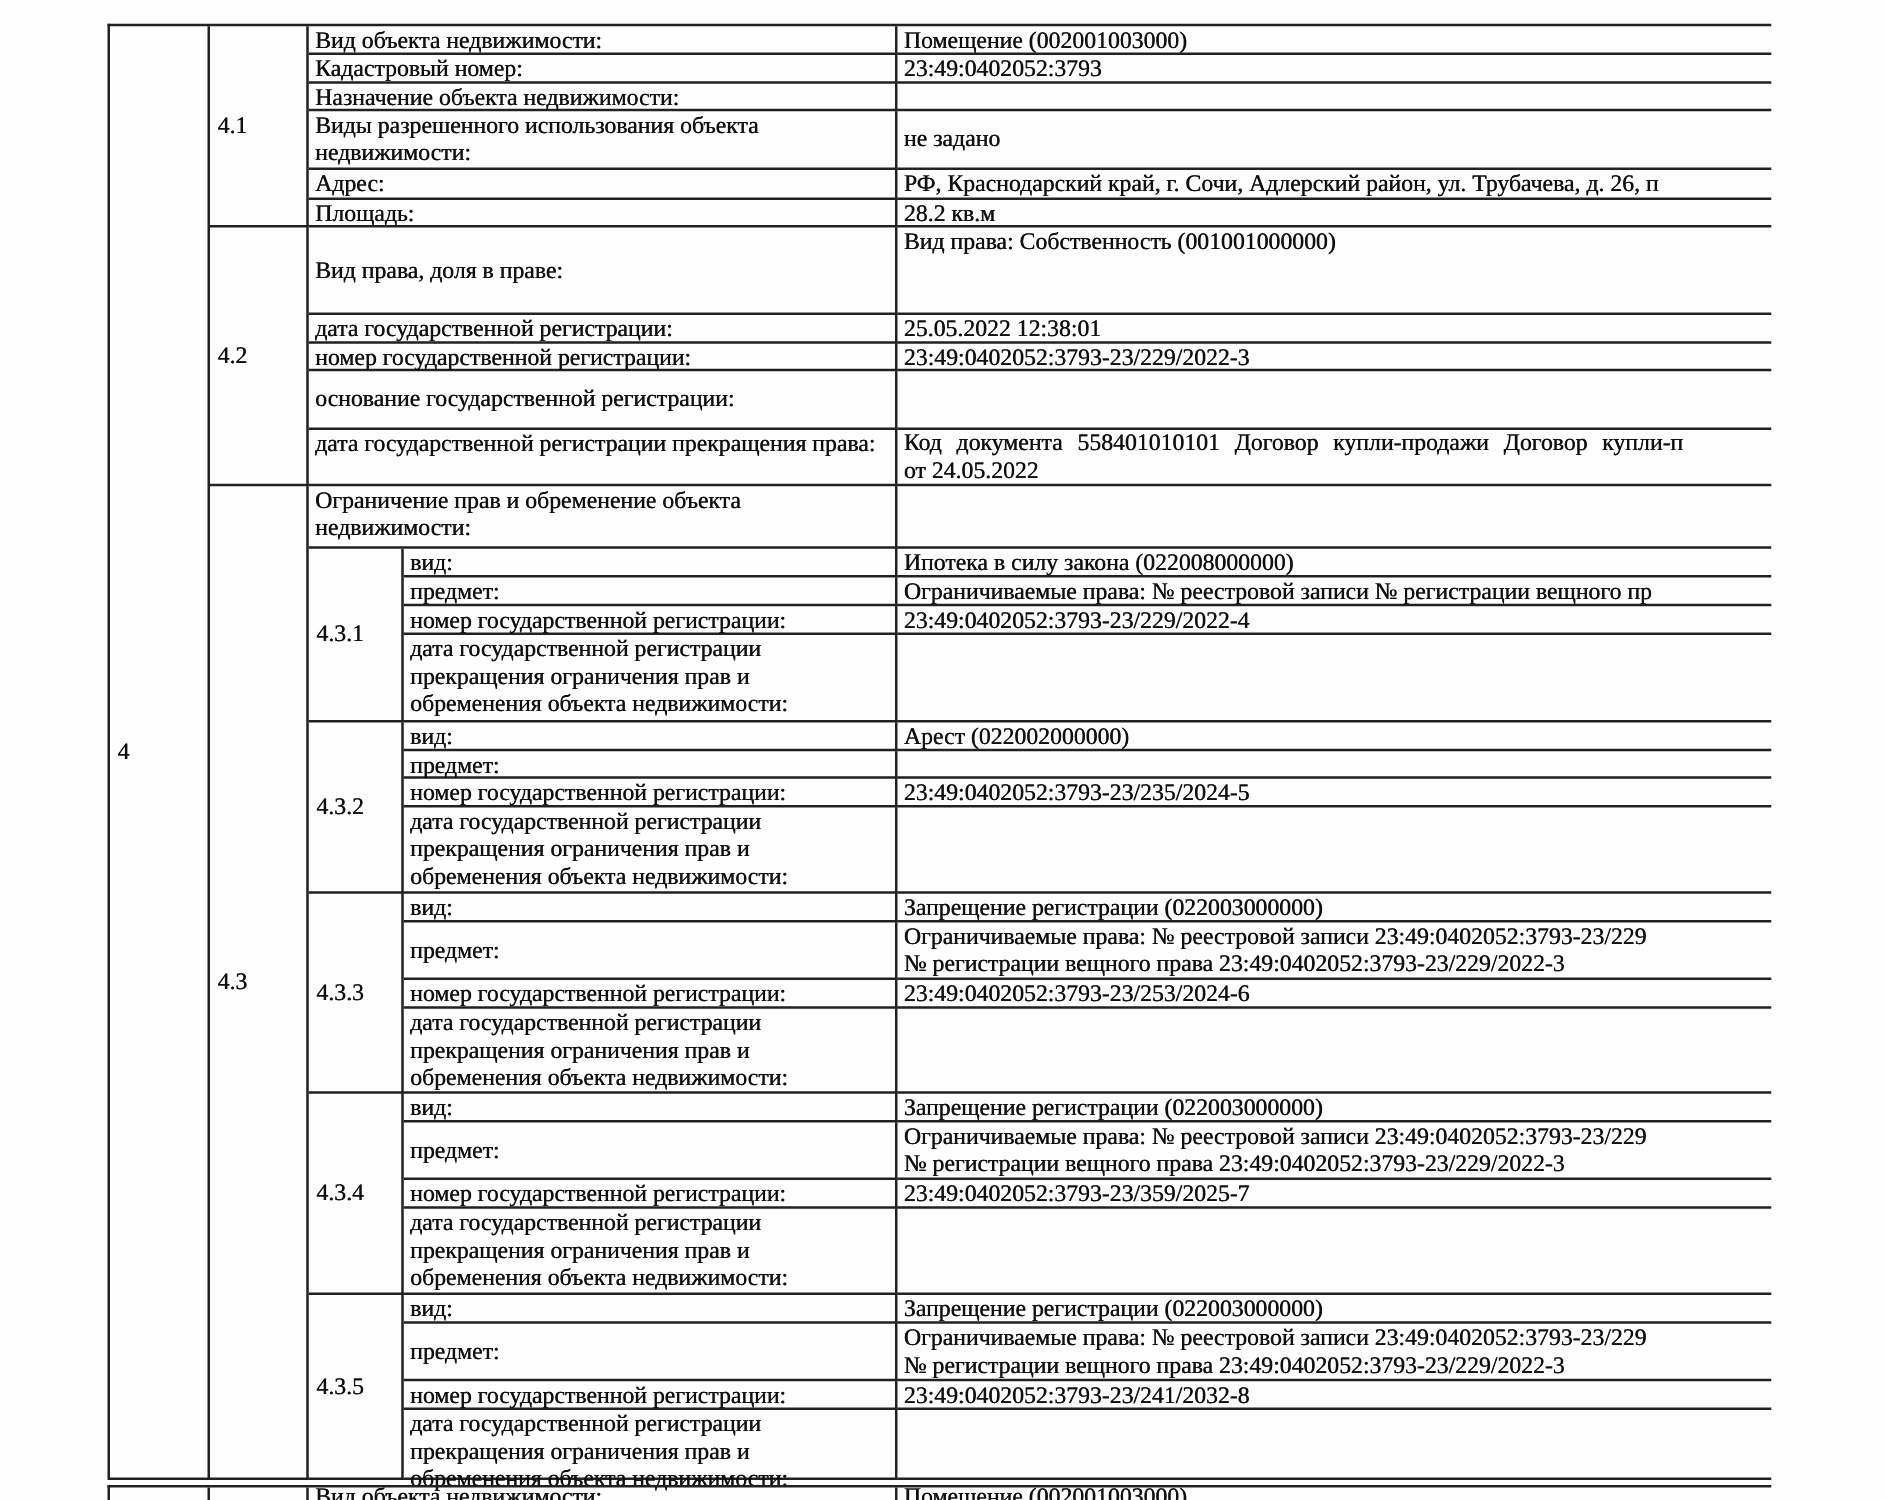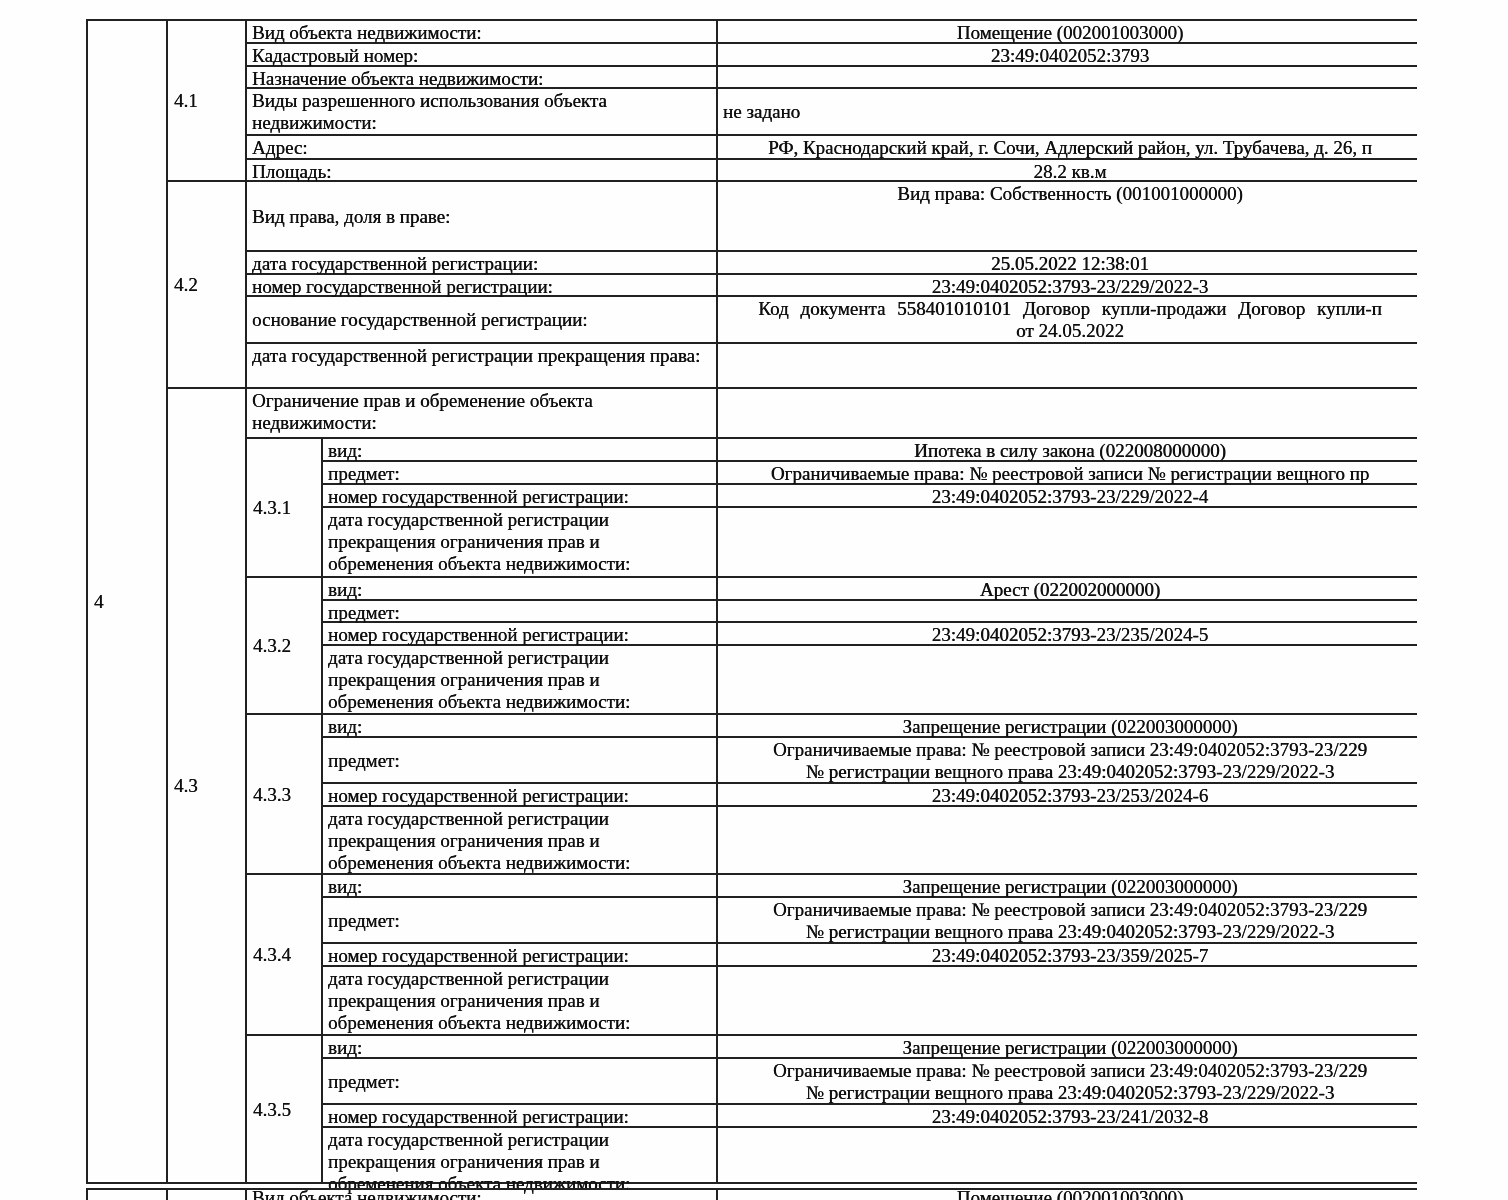--- a/index.html
+++ b/index.html
@@ -18,25 +18,25 @@
                        23px 23px 23px 70px 23px 22px 23px 69px 23px 46px 23px 68px
                        23px 46px 23px 69px 23px 46px 23px 56px;
   }
   .tbl.botcut{top:1188px;border-top:2px solid #212121;grid-template-columns:80px 79px 471px 699px;grid-template-rows:14px;}
   .c{
     box-sizing:border-box;border-right:2px solid #212121;border-bottom:2px solid #212121;
     padding:1px 10px 0 5px;overflow:visible;
     text-shadow:0.35px 0 0 currentColor;
   }
   .noB{border-bottom:none;}
-  .vcell{border-right:none;padding-right:0;text-align:center;}
+  .vcell{border-right:none;padding-right:0;}
   .val{white-space:nowrap;}
   .mid{display:flex;align-items:center;}
   .num{display:flex;align-items:center;padding-left:6px;}
-  .just{word-spacing:7px;}
+  .just{word-spacing:7px;margin-top:46px;}
   .tight{line-height:15px;overflow:hidden;}
   .tight2{line-height:14px;overflow:hidden;}
 </style>
 </head>
 <body>
 
 <div class="page">
 
 
   <div class="tbl main">

